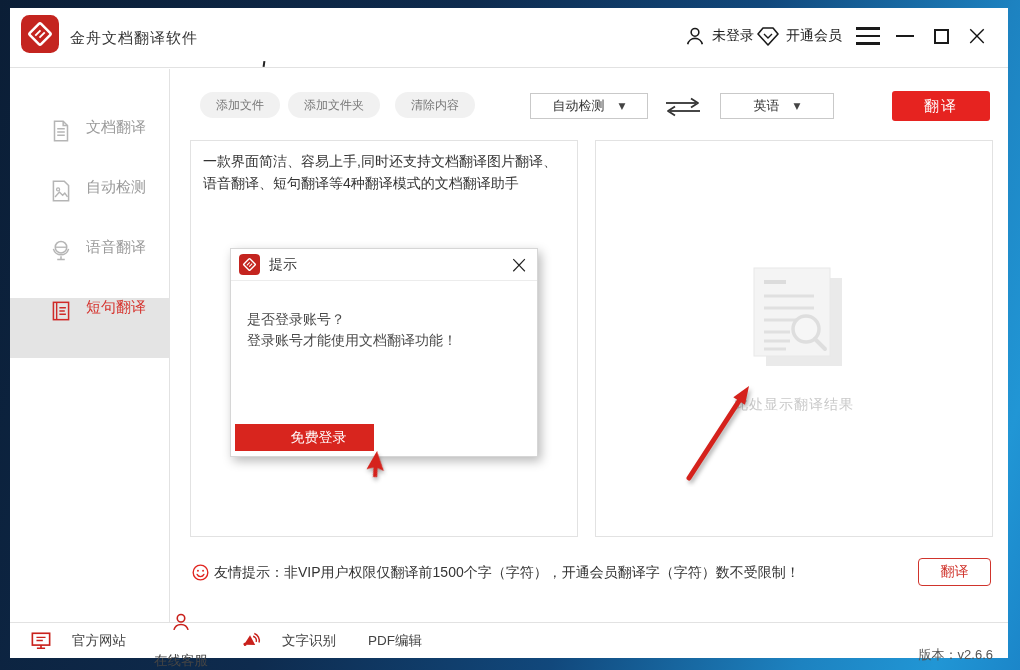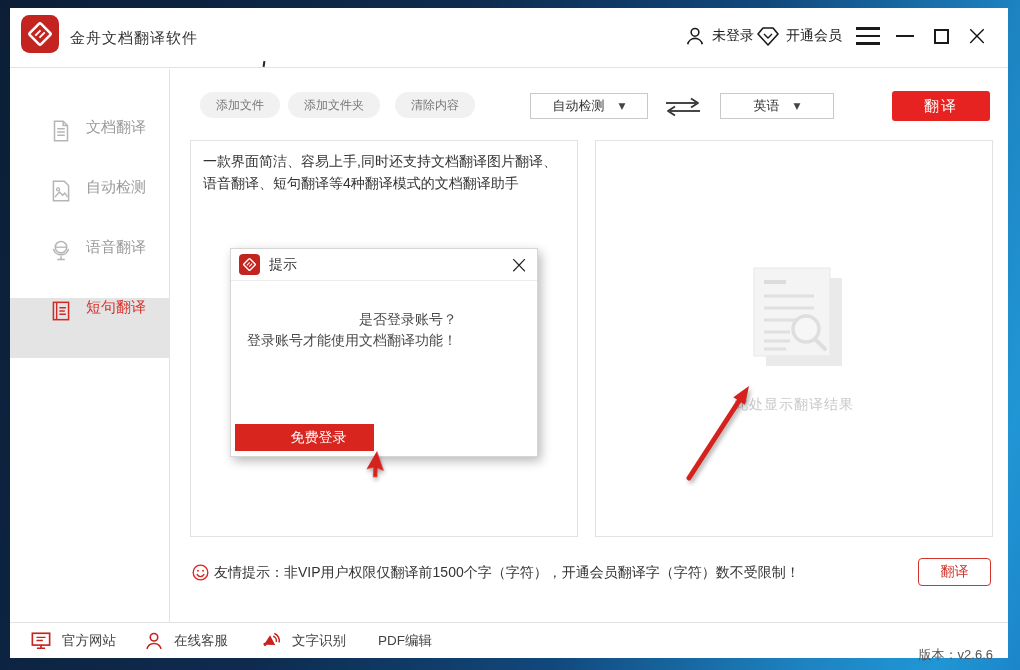--- a/index.html
+++ b/index.html
@@ -45,31 +45,31 @@
   .res-placeholder { position:absolute; left:0; top:255px; width:100%; text-align:center; font-size:14px; color:#c9c9c9; letter-spacing:1px; }
   .doc-illustration { position:absolute; left:150px; top:125px; }
 
   
   .tip-smiley { position:absolute; left:182px; top:556px; }
   .tip-text { position:absolute; left:204px; top:556px; font-size:14px; color:#333; }
   .btn-translate-outline { position:absolute; left:908px; top:550px; width:73px; height:28px; background:#fff; border:1px solid #d0342c; border-radius:4px; color:#d0342c; font-size:14px; cursor:pointer; }
 
   
   .footer { position:absolute; left:0; bottom:0; width:100%; height:36px; border-top:1px solid #e2e2e2; display:flex; align-items:center; background:#fff; }
-  .foot-link { display:flex; align-items:center; gap:10px; font-size:13.5px; color:#444; cursor:pointer; }
-  .fl-1 { margin-left:20px; } .fl-2 { margin-left:28px; } .fl-3 { margin-left:32px; } .fl-4 { margin-left:32px; }
+  .foot-link { display:flex; align-items:center; gap:20px; font-size:13.5px; color:#444; cursor:pointer; }
+  .fl-1 { margin-left:20px; } .fl-2 { margin-left:28px;flex-direction:column; } .fl-3 { margin-left:32px; } .fl-4 { margin-left:32px; }
   .version { position:absolute; right:15px; font-size:13px; color:#555;margin-top:29px; }
 
   
   .dialog { position:absolute; left:230px; top:248px; width:308px; height:209px; background:#fff; border:1px solid #d6d6d6; box-shadow:3px 4px 10px rgba(0,0,0,0.28); z-index:10; }
   .dlg-titlebar { position:relative; height:32px; border-bottom:1px solid #ececec; display:flex; align-items:center; }
   .dlg-logo { margin-left:8px; width:21px; height:21px; }
   .dlg-title { margin-left:9px; font-size:14px; color:#333; }
   .dlg-close { position:absolute; right:8px; top:2px; font-size:24px; font-weight:300; color:#222; cursor:pointer; font-family:"DejaVu Sans",sans-serif; }
-  .dlg-msg { position:absolute; left:16px; top:60px; font-size:14px; color:#4a4a4a; line-height:21px;text-align:right; }
+  .dlg-msg { position:absolute; left:16px; top:60px; font-size:14px; color:#4a4a4a; line-height:21px; }
   .dlg-btn { position:absolute; bottom:5px; height:27px; font-size:14px; cursor:pointer; border:none;padding-left:28px; }
   .dlg-confirm { left:4px; width:139px; background:#d8251e; color:#fff; }
   .dlg-cancel { left:163px; width:142px; background:#fff; color:#555; border:1px solid #ececec; }
 
   
   .anno { position:absolute; z-index:20; pointer-events:none; }
 </style>
 </head>
 <body>
 

